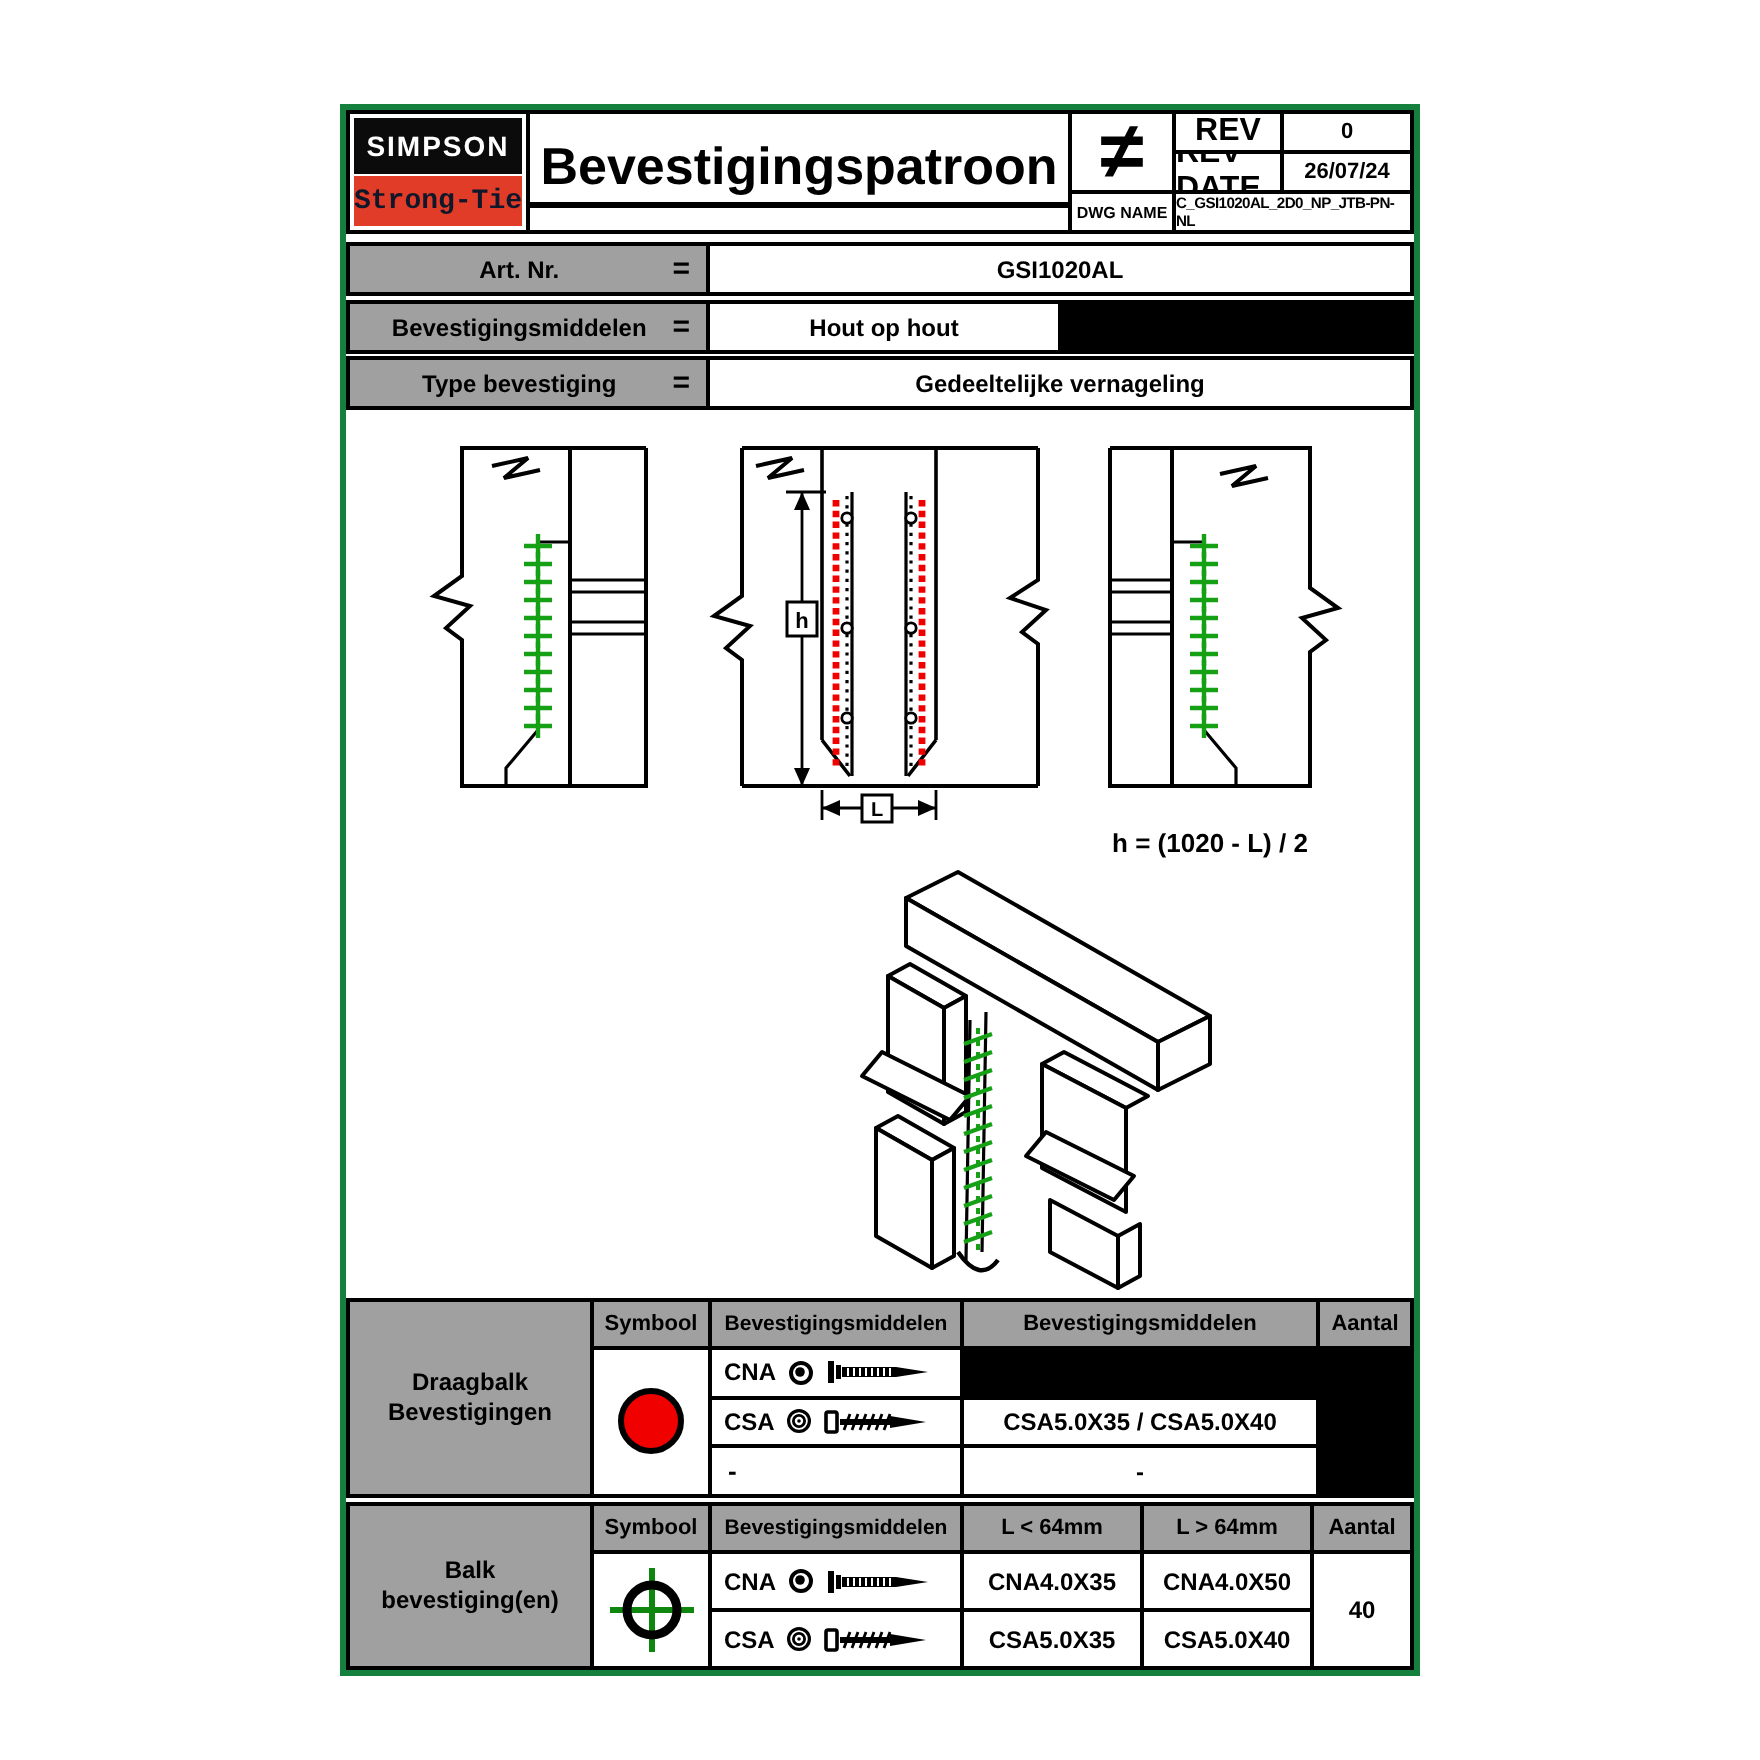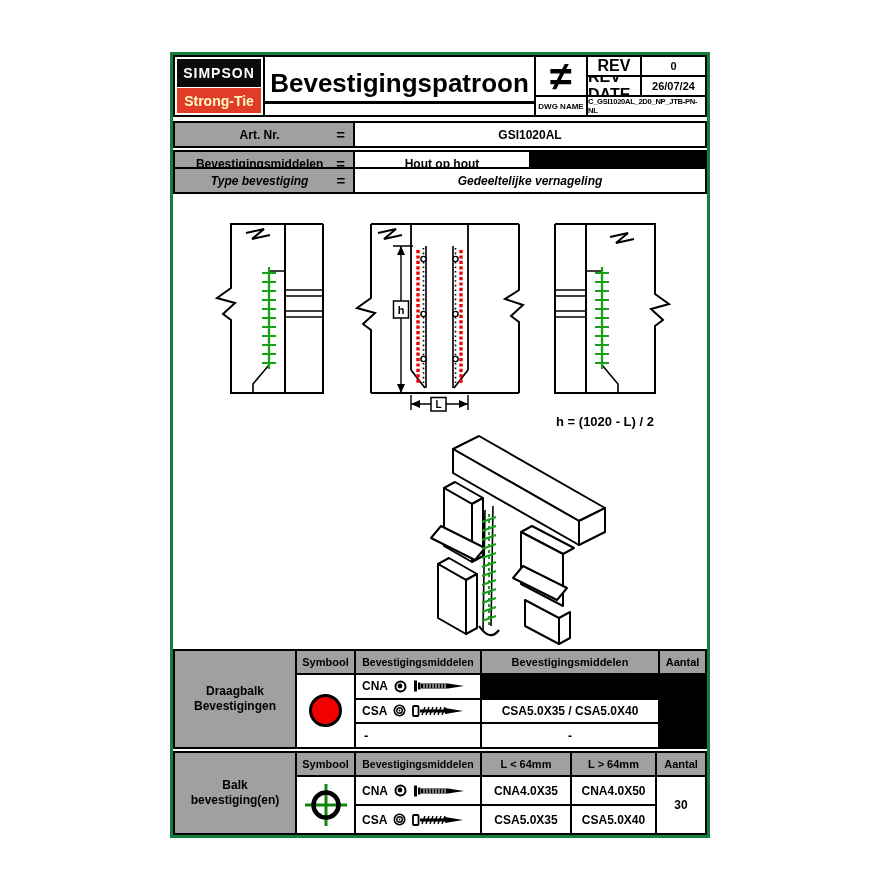--- a/index.html
+++ b/index.html
@@ -9,21 +9,21 @@
   .blk{background:#000;display:grid;gap:2px;padding:2px;box-sizing:border-box;}
   .cell{background:#fff;display:flex;align-items:center;justify-content:center;font-weight:bold;overflow:hidden;}
   .gray{background:#a0a0a0;}
   .hd{font-size:11px;}
   .v{font-size:12px;}
   .pre{white-space:pre-line;text-align:center;line-height:1.25;}
   
   .hdr{left:0;top:0;width:534px;height:62px;grid-template-columns:88px 1fr 50px 52px 63px;grid-template-rows:18px 18px 1fr;}
   .logo{flex-direction:column;padding:2px;gap:1px;}
   .logo .l1{background:#0b0b0b;color:#fff;width:100%;flex:1.15;display:flex;align-items:center;justify-content:center;font-weight:bold;font-size:14px;letter-spacing:1px;}
-  .logo .l2{background:#e03c28;color:#fef9c3;width:100%;flex:1;display:flex;align-items:center;justify-content:center;font-weight:bold;font-size:14px;font-family:Liberation Sans, sans-serif;}
+  .logo .l2{background:#e03c28;color:#0f172a;width:100%;flex:1;display:flex;align-items:center;justify-content:center;font-weight:bold;font-size:14px;font-family:Liberation Mono, monospace;}
   .title span{font-size:26px;font-weight:bold;border-bottom:3px solid #000;padding:0 6px 2px 6px;}
   .neq{font-size:40px;font-weight:900;line-height:0;}
   .rl{font-size:16px;}
   .rv{font-size:11px;}
   .dwgl{font-size:8px;}
   .dwgv{font-size:7.6px;letter-spacing:-0.3px;}
   
   .irow{width:534px;height:27px;}
   .ir1{grid-template-columns:178px 1fr;}
   .ir2{grid-template-columns:178px 1fr 1fr;}
@@ -67,21 +67,21 @@
     </div>
     <div class="cell v">GSI1020AL</div>
   </div>
   <div class="abs blk irow ir2" style="left:0;top:95px;">
     <div class="cell gray lab">
       <span class="t">Bevestigingsmiddelen</span>
       <span class="eq">=</span>
     </div>
     <div class="cell v">Hout op hout</div>
   </div>
-  <div class="abs blk irow ir1" style="left:0;top:112px;font-style:italic;">
+  <div class="abs blk irow ir1" style="left:0;top:123px;">
     <div class="cell gray lab">
       <span class="t">Type bevestiging</span>
       <span class="eq">=</span>
     </div>
     <div class="cell v">Gedeeltelijke vernageling</div>
   </div>
 
   <svg class="abs" style="left:0;top:151px;" width="534" height="443" viewBox="0 0 534 443">
     <defs>
       <g id="gplus" stroke="#16a016" stroke-width="2.2">
@@ -288,16 +288,16 @@
       </svg>
       <svg width="54" height="14" viewBox="0 0 54 14">
         <rect x="1" y="2" width="5.5" height="10" rx="1" fill="none" stroke="#000" stroke-width="1.8"></rect>
         <rect x="8" y="5.5" width="25" height="3" fill="#000"></rect>
         <path d="M10,11 L13,3 M14,11 L17,3 M18,11 L21,3 M22,11 L25,3 M26,11 L29,3 M30,11 L33,3" stroke="#000" stroke-width="1.4"></path>
         <path d="M33,4 L51,7 L33,10 Z" fill="#000"></path>
       </svg>
     </div>
     <div class="cell v" style="grid-area:3/4/4/5">CSA5.0X35</div>
     <div class="cell v" style="grid-area:3/5/4/6">CSA5.0X40</div>
-    <div class="cell v" style="grid-area:2/6/4/7">30</div>
+    <div class="cell v" style="grid-area:2/6/4/7">40</div>
   </div>
 
 </div>
 
 </body></html>

